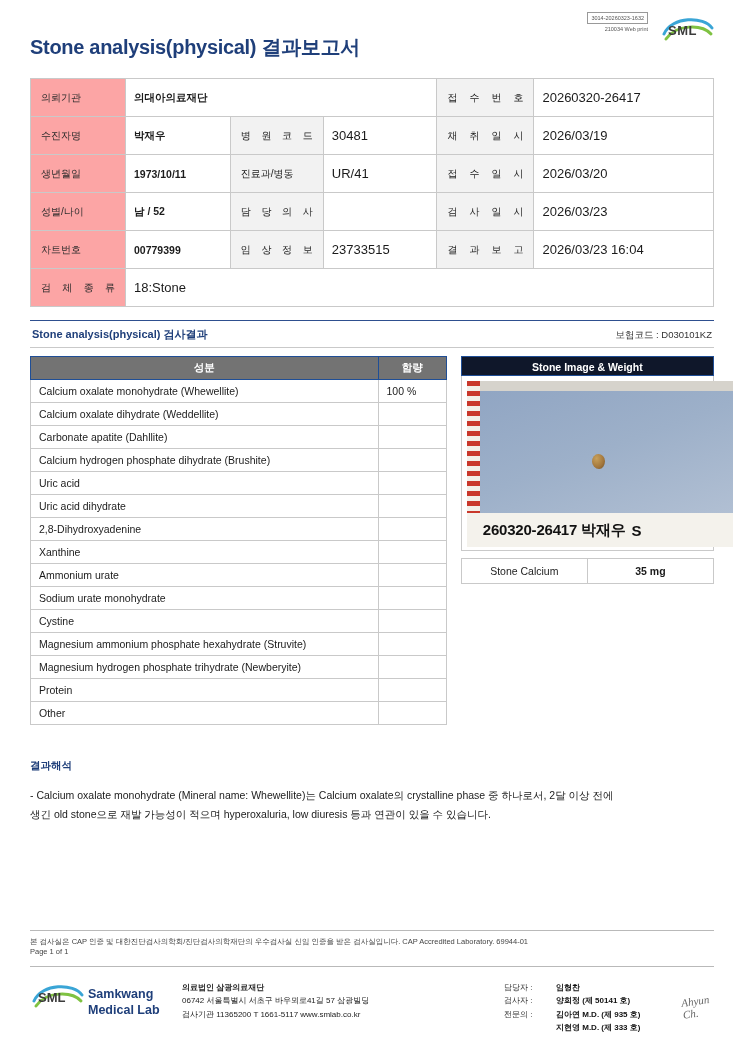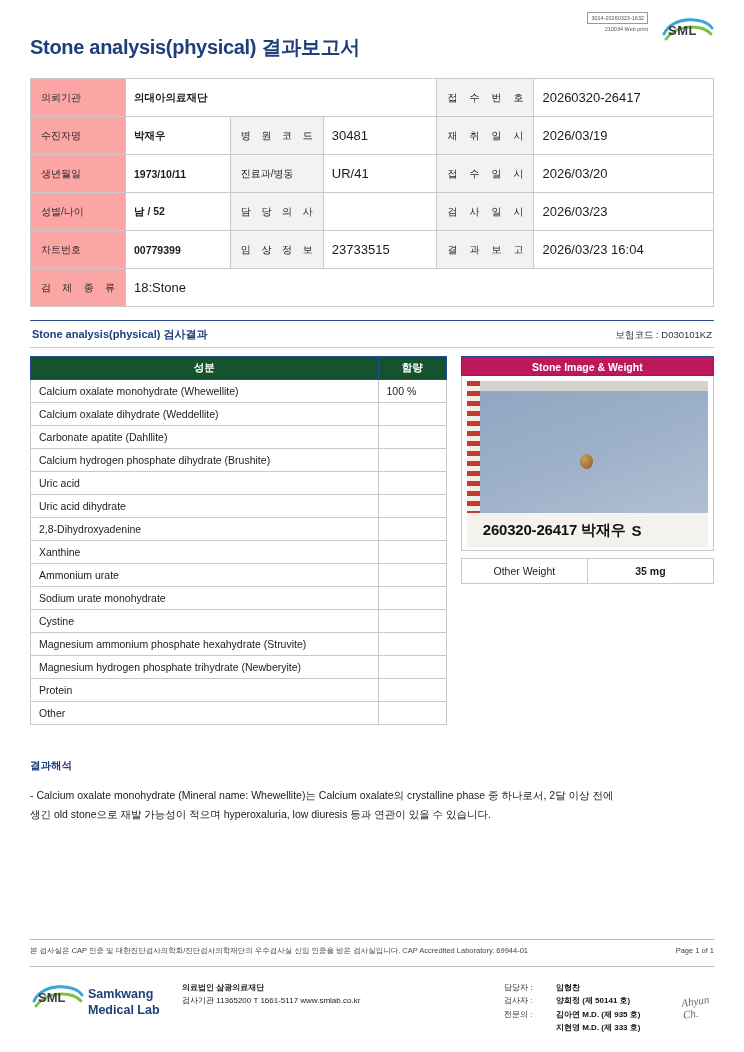--- a/index.html
+++ b/index.html
@@ -144,41 +144,41 @@
     display: flex;
     gap: 14px;
     margin-top: 8px;
     align-items: flex-start;
   }
   .comp-table {
     width: 418px;
     font-size: 10.5px;
   }
   .comp-table th {
-    background: #14532d;
+    background: #737373;
     color: #fff;
     font-weight: bold;
     font-size: 10.5px;
     height: 20px;
     border: 1px solid #1f4e96;
   }
   .comp-table th.c-name { width: 350px; }
   .comp-table th.c-val { width: 66px; }
   .comp-table td {
     border: 1px solid #c9c9c9;
     height: 22px;
     padding: 0 8px;
     vertical-align: middle;
   }
   .comp-table td.c-val { text-align: left; padding-left: 8px; }
 
   
   .image-panel { width: 254px; }
   .image-panel .panel-head {
-    background: #be185d;
+    background: #0f172a;
     color: #fff;
     text-align: center;
     font-weight: bold;
     font-size: 10.5px;
     height: 20px;
     line-height: 20px;
     border: 1px solid #1f4e96;
     box-sizing: border-box;
   }
   .stone-photo {
@@ -188,20 +188,21 @@
     box-sizing: border-box;
     padding: 5px 5px 3px 5px;
     background: #fff;
   }
   .photo-inner {
     position: relative;
     width: 100%;
     height: 100%;
     background: linear-gradient(160deg, #8fa4c2 0%, #9db0c9 45%, #b7c4d6 100%);
     overflow: hidden;
+    padding-left: 25px;
   }
   .photo-inner .top-edge {
     position: absolute; top: 0; left: 0; right: 0; height: 10px;
     background: #d6d3cc;
   }
   .photo-inner .ruler {
     position: absolute;
     left: 0; top: 0; bottom: 0;
     width: 13px;
     background: repeating-linear-gradient(
@@ -273,20 +274,21 @@
     bottom: 18px;
   }
   .footer-note {
     border-top: 1px solid #b9b9b9;
     padding-top: 6px;
     font-size: 7.5px;
     color: #444;
     display: flex;
     justify-content: space-between;
     align-items: baseline;
+    flex-direction: column;
   }
   .footer-main {
     margin-top: 10px;
     display: flex;
     align-items: flex-start;
     border-top: 1px solid #b9b9b9;
     padding-top: 12px;
   }
   .footer-logo {
     width: 152px;
@@ -491,21 +493,21 @@
           <div class="stone"></div>
           <div class="label-strip">
             <span>260320-26417 박재우</span>
             <span class="suffix">S</span>
           </div>
         </div>
       </div>
       <table class="weight-table">
         <tbody>
             <tr>
-          <td class="w-lbl">Other Weight</td>
+          <td class="w-lbl">Stone Calcium</td>
           <td class="w-val">35 mg</td>
         </tr>
       </tbody>
         </table>
     </div>
   </div>
 
   <div class="interp">
     <div class="interp-title">결과해석</div>
     <div class="interp-body">- Calcium oxalate monohydrate (Mineral name: Whewellite)는 Calcium oxalate의 crystalline phase 중 하나로서, 2달 이상 전에 생긴 old stone으로 재발 가능성이 적으며 hyperoxaluria, low diuresis 등과 연관이 있을 수 있습니다.</div>
@@ -523,20 +525,21 @@
           <path d="M4 25 C 14 10, 40 10, 49 20" stroke="#7fc242" stroke-width="3" fill="none" stroke-linecap="round"></path>
         </svg>
         <span class="fl-sml">SML</span>
         <span class="fl-name">
           <span>Samkwang</span><br>
           <span>Medical Lab</span>
         </span>
       </div>
       <div class="footer-addr">
         <div class="bold">의료법인 삼광의료재단</div>
+        <div>06742 서울특별시 서초구 바우뫼로41길 57 삼광빌딩</div>
         <div>검사기관 11365200  T 1661-5117  www.smlab.co.kr</div>
       </div>
       <div class="footer-people">
         <div class="row">
           <span class="k">담당자 :</span>
           <span class="v">임형찬</span>
         </div>
         <div class="row">
           <span class="k">검사자 :</span>
           <span class="v">양희정 (제 50141 호)</span>

